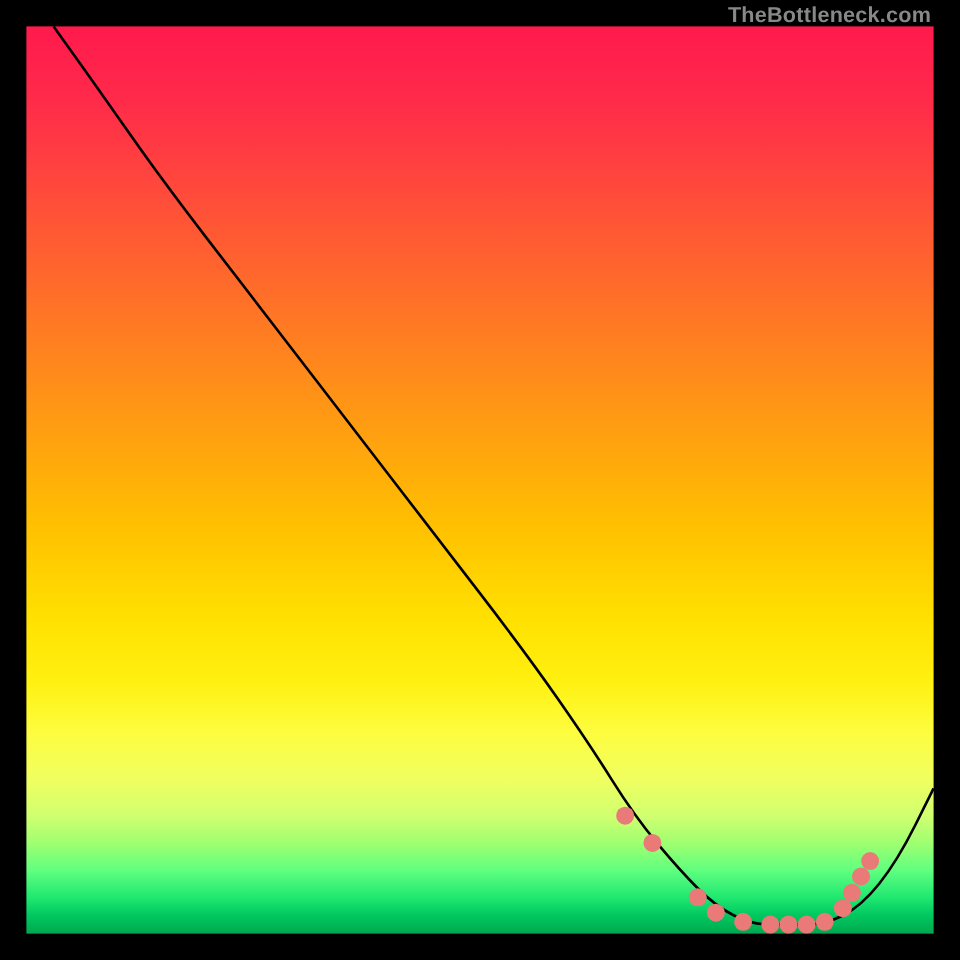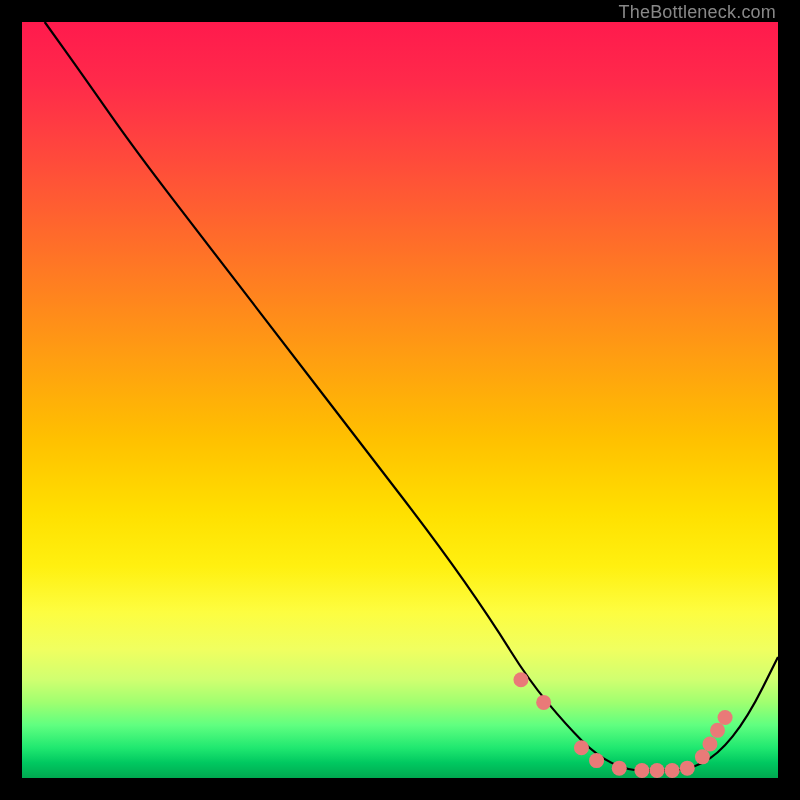--- a/index.html
+++ b/index.html
@@ -43,21 +43,21 @@
       #00c860 98%,
       #00a850 100%
     );
   }
   .watermark {
     position: absolute;
     top: 2px;
     right: 24px;
     color: #888;
     font-size: 18px;
-    font-weight: normal;
+    font-weight: bold;
     letter-spacing: 0.2px;
   }
   svg.curve {
     position: absolute;
     top: 0;
     left: 0;
     width: 100%;
     height: 100%;
     overflow: visible;
   }

